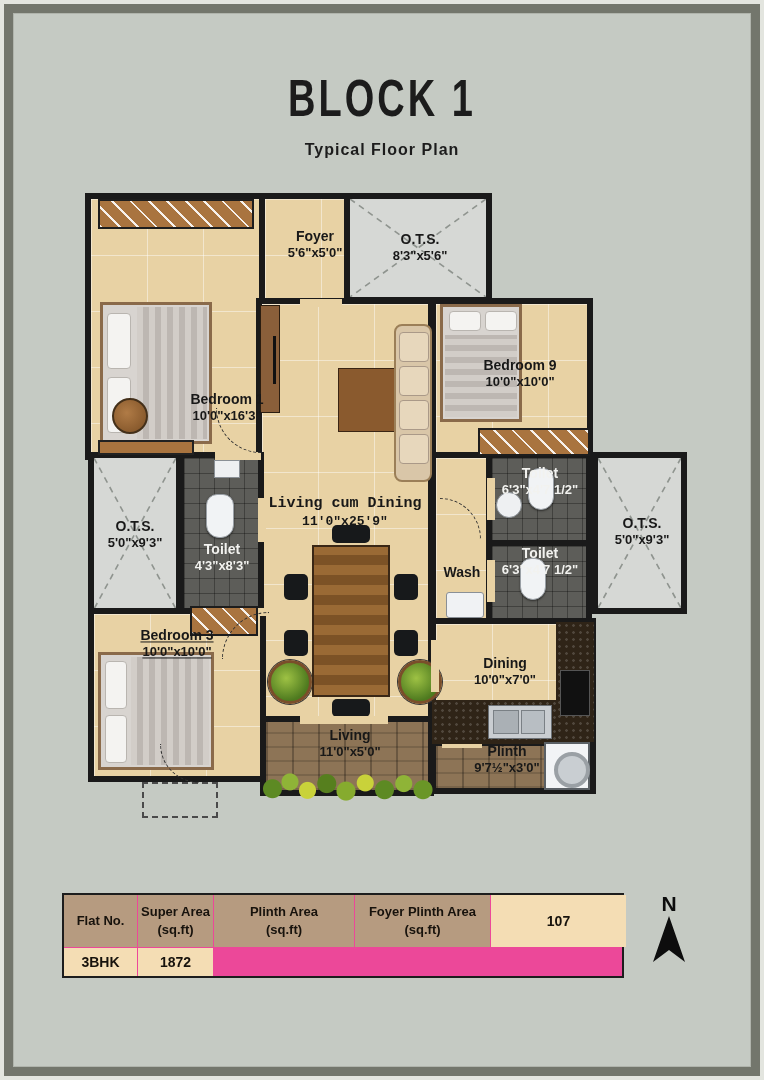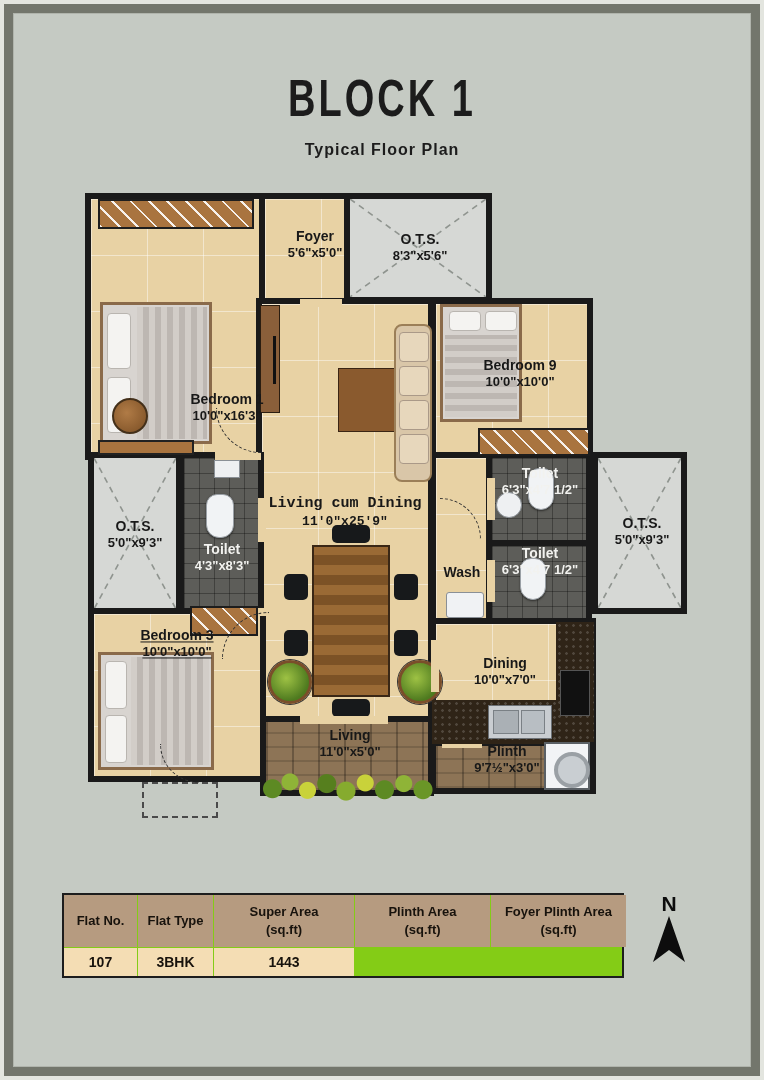--- a/index.html
+++ b/index.html
@@ -52,21 +52,21 @@
     radial-gradient(circle at 16% 35%,#8fb437 0 8px,transparent 9px),
     radial-gradient(circle at 26% 60%,#c9d23a 0 8px,transparent 9px),
     radial-gradient(circle at 37% 40%,#567f1e 0 9px,transparent 10px),
     radial-gradient(circle at 48% 62%,#86ab2e 0 9px,transparent 10px),
     radial-gradient(circle at 59% 38%,#c9d23a 0 8px,transparent 9px),
     radial-gradient(circle at 70% 58%,#5d8a23 0 9px,transparent 10px),
     radial-gradient(circle at 81% 40%,#8fb437 0 8px,transparent 9px),
     radial-gradient(circle at 92% 58%,#6a9627 0 9px,transparent 10px);}
 
   
-  .ftable{position:absolute;left:62px;top:893px;width:558px;display:grid;grid-template-columns:73px 75px 140px 135px 135px;grid-auto-rows:auto;border:2px solid #1d1d1d;background:#84cc16;grid-gap:1px;z-index:6;}
+  .ftable{position:absolute;left:62px;top:893px;width:558px;display:grid;grid-template-columns:73px 75px 140px 135px 135px;grid-auto-rows:auto;border:2px solid #1d1d1d;background:#ec4899;grid-gap:1px;z-index:6;}
   .hcell{background:#b69b80;min-height:52px;display:flex;flex-direction:column;align-items:center;justify-content:center;font-weight:700;font-size:13px;color:#17120c;text-align:center;line-height:1.35;}
   .vcell{background:#f4ddb4;min-height:28px;display:flex;align-items:center;justify-content:center;font-weight:700;font-size:14px;color:#17120c;}
 
   
   .north{position:absolute;left:650px;top:893px;width:38px;text-align:center;z-index:6;}
   .north-n{font-size:21px;font-weight:700;color:#0d0d0d;line-height:1;}
   .north-arrow{width:32px;height:46px;margin:2px auto 0;background:#0d0d0d;clip-path:polygon(50% 0,100% 100%,50% 74%,0 100%);filter:drop-shadow(1px 2px 2px rgba(0,0,0,.4));}
   svg.x line{stroke:#8f948f;stroke-width:1.6;stroke-dasharray:6 5;}
 </style>
 </head>
@@ -254,38 +254,34 @@
     <div class="rname">Plinth</div>
     <div class="rdim">9'7½"x3'0"</div>
   </div>
 
   <div class="ftable">
     <div class="hcell">
       <span>Flat No.</span>
       <span></span>
     </div>
     <div class="hcell">
-      <span>Flat Type</span>
-      <span></span>
-    </div>
-    <div class="hcell">
       <span>Super Area</span>
       <span>(sq.ft)</span>
     </div>
     <div class="hcell">
       <span>Plinth Area</span>
       <span>(sq.ft)</span>
     </div>
     <div class="hcell">
       <span>Foyer Plinth Area</span>
       <span>(sq.ft)</span>
     </div>
     <div class="vcell">107</div>
     <div class="vcell">3BHK</div>
-    <div class="vcell">1443</div>
+    <div class="vcell">1872</div>
   </div>
 
   <div class="north">
     <div class="north-n">N</div>
     <div class="north-arrow"></div>
   </div>
 
 </div>
 </div>
 

